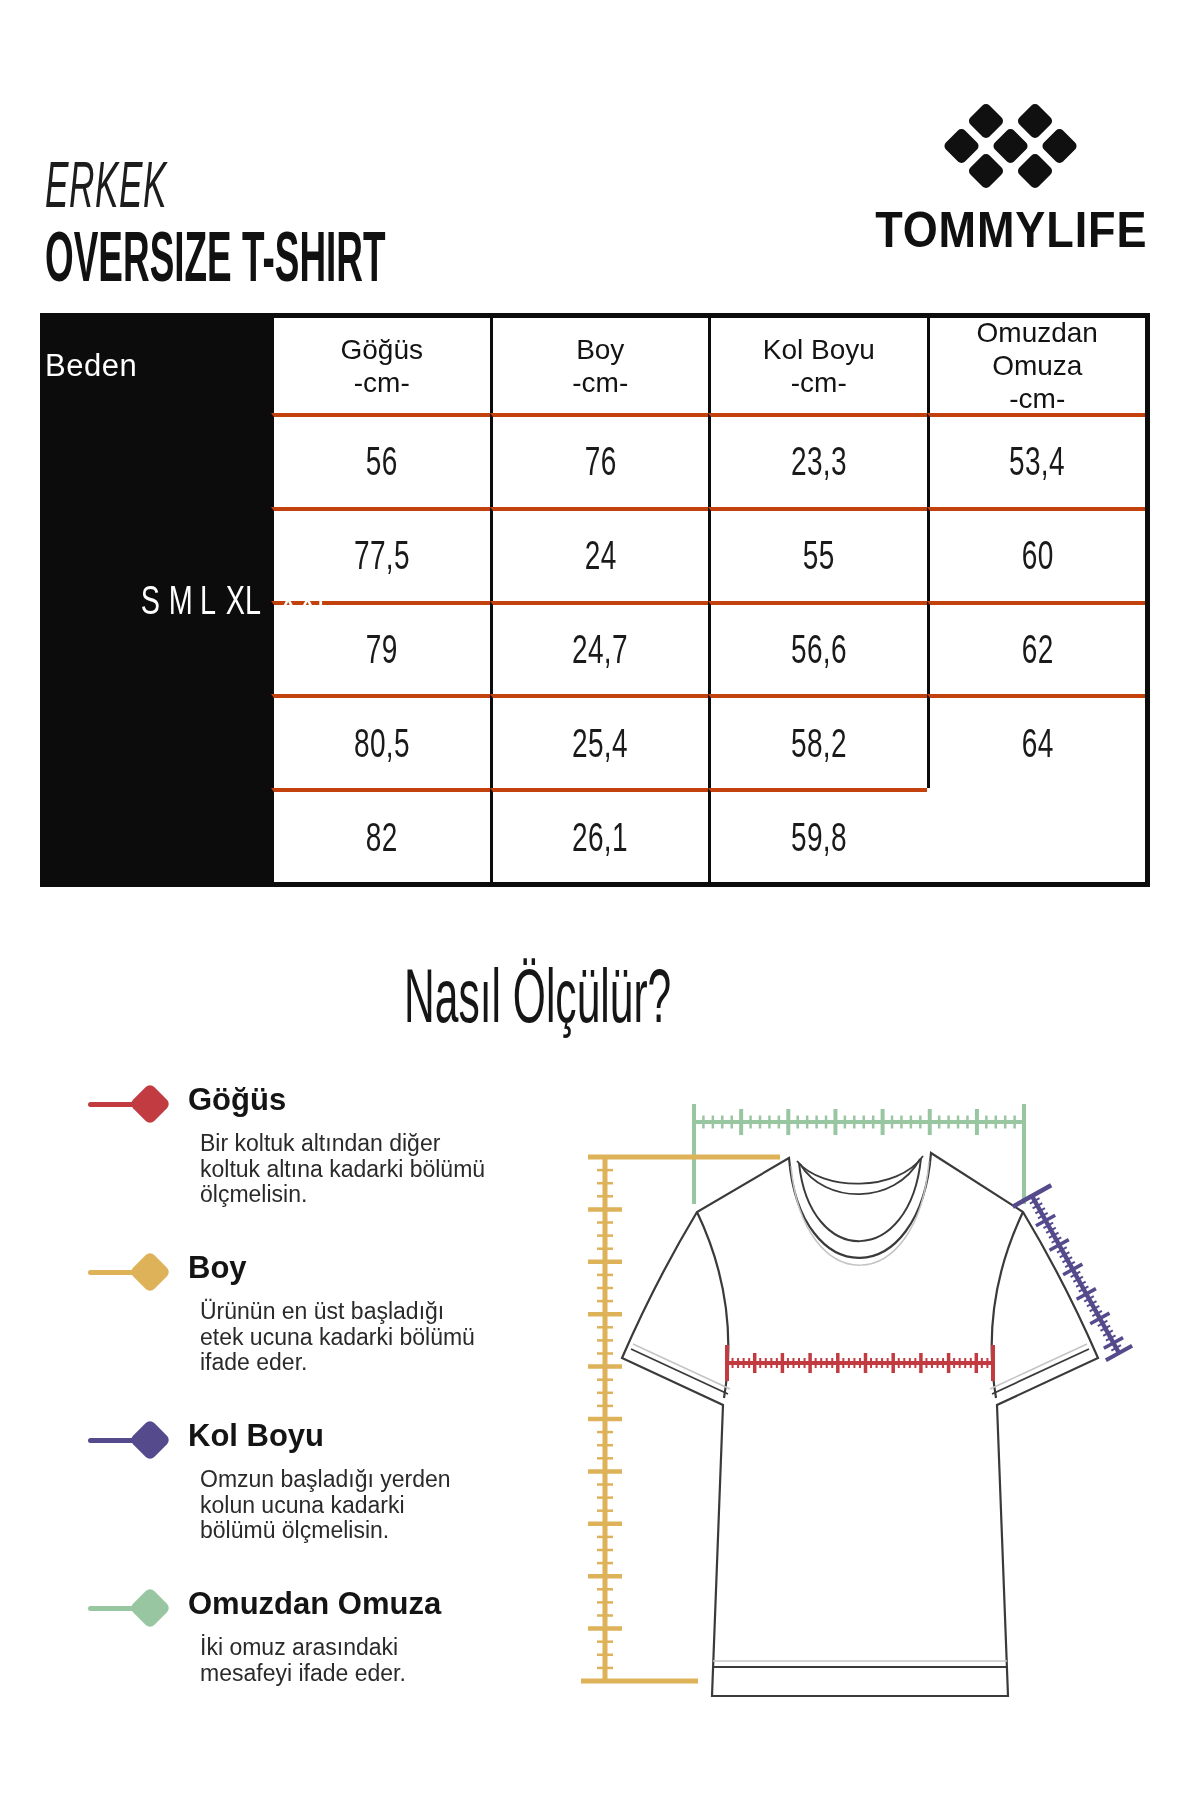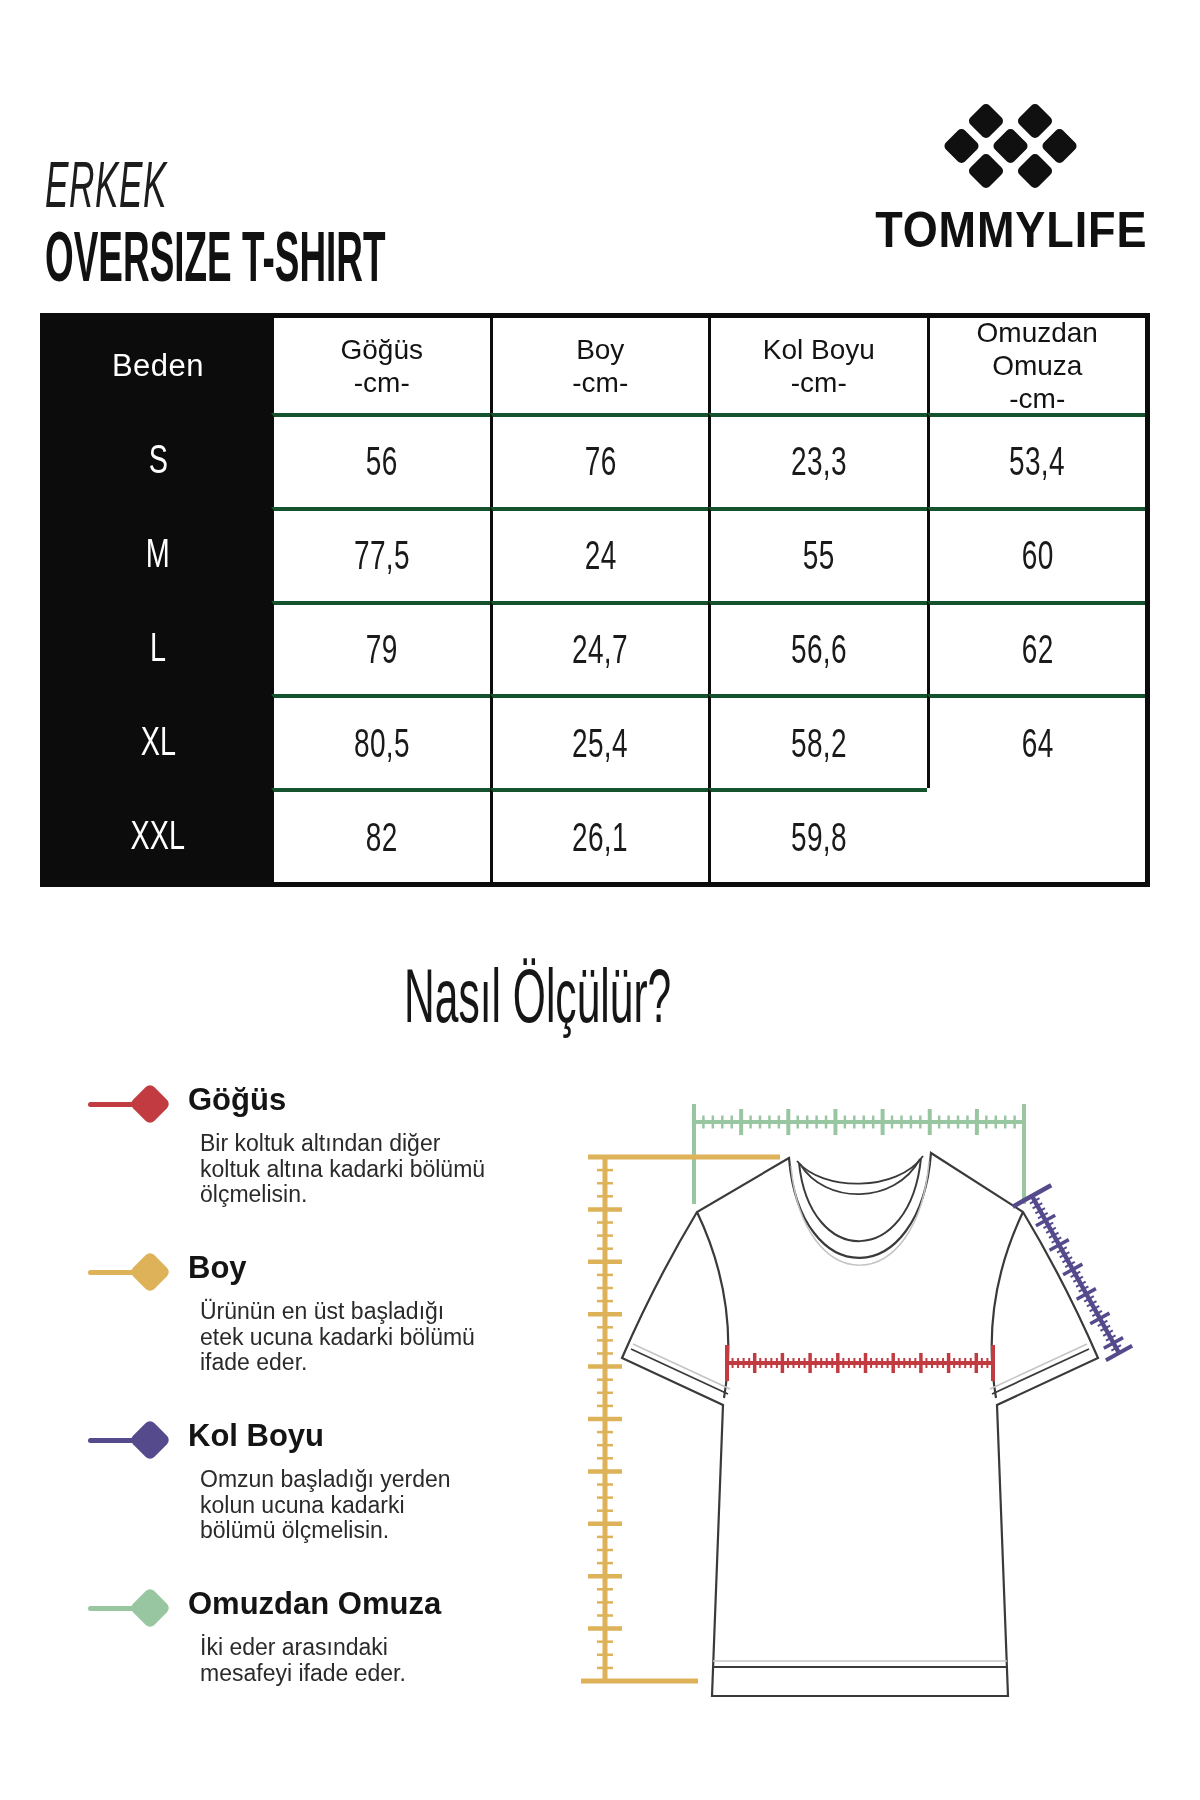--- a/index.html
+++ b/index.html
@@ -21,28 +21,28 @@
   .logo-diamonds{left:940px;top:98px;width:140px;height:96px;}
 
   
   .size-table{
     left:40px;top:313px;width:1110px;height:574px;box-sizing:border-box;
     border:5px solid #0c0c0c;display:grid;
     grid-template-columns:226px repeat(4,1fr);
     grid-template-rows:95px repeat(5,1fr);
     background:#fff;
   }
-  .size-col{grid-column:1;grid-row:1/7;background:#0c0c0c;display:flex;flex-direction:column;}
+  .size-col{grid-column:1;grid-row:1/7;background:#0c0c0c;display:flex;flex-direction:row;}
   .size-col .corner{height:95px;display:flex;align-items:center;justify-content:center;
     color:#fff;font-size:31px;letter-spacing:0.5px;}
   .size-col .size-box{flex:1;display:flex;align-items:center;justify-content:center;}
   .size-col .size-box span{color:#fff;font-size:40px;transform:scaleX(0.72);display:inline-block;}
   .cell{display:flex;flex-direction:column;align-items:center;justify-content:center;
     border-left:3px solid #0c0c0c;box-sizing:border-box;}
-  .cell.dc{border-top:4px solid #14532d;}
+  .cell.dc{border-top:4px solid #c2410c;}
   .hd{font-size:28px;line-height:33px;text-align:center;color:#131313;}
   .hd .colname{max-width:175px;}
   .num{font-size:40px;letter-spacing:0.5px;transform:scaleX(0.7);display:inline-block;color:#1a1a1a;}
 
   
   .howto-title{left:0;top:952px;width:1076px;text-align:center;font-size:76px;font-weight:400;color:#161616;}
   .howto-title .cond-c{transform:scaleX(0.56);letter-spacing:0;}
 
   .legend-item{position:absolute;left:88px;width:430px;}
   .legend-line{position:absolute;left:0;top:20px;width:60px;height:5px;border-radius:3px;}
@@ -222,21 +222,21 @@
     </div>
   </div>
 </div>
 
 <div class="legend-item" style="top:1586px;">
   <span class="legend-line" style="background-color: rgb(152, 198, 161);"></span>
   <span class="legend-diamond" style="background-color: rgb(152, 198, 161);"></span>
   <div class="legend-text">
     <h3 class="legend-label">Omuzdan Omuza</h3>
     <div class="legend-lines">
-      <div>İki eder arasındaki</div>
+      <div>İki omuz arasındaki</div>
       <div>mesafeyi ifade eder.</div>
     </div>
   </div>
 </div>
 
 <svg class="abs diagram-svg" viewBox="0 0 1200 1800">
 
   <g fill="none" stroke-width="2.2" stroke="#3A3A3A">
     <path fill="#ffffff" d="M789,1158 L697,1212 Q655,1282 622,1358 L723,1405 L712,1696 L1008,1696 L997,1405 L1098,1358 Q1065,1282 1023,1212 L931,1153 C920,1292 800,1292 789,1158 Z"></path>
 

